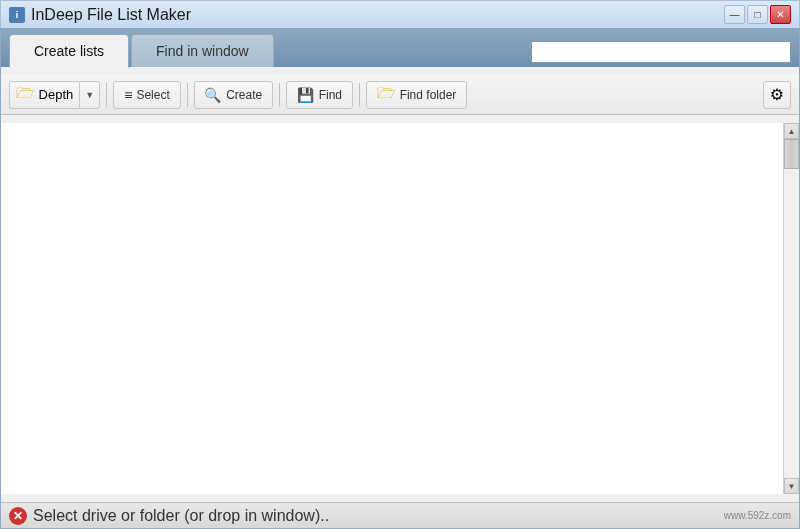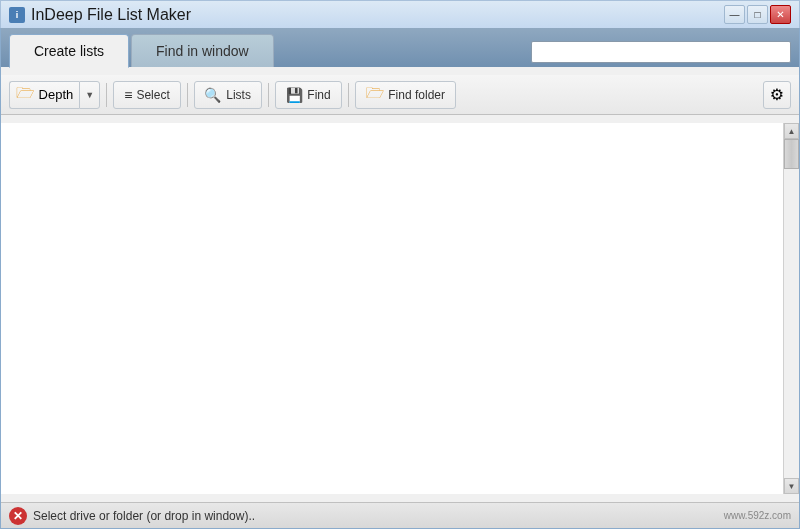--- a/index.html
+++ b/index.html
@@ -302,21 +302,21 @@
       display: flex;
       align-items: center;
       justify-content: center;
       color: white;
       font-size: 12px;
       font-weight: bold;
       flex-shrink: 0;
     }
 
     .status-text {
-      font-size: 12px;
+      font-size: 16px;
       color: #333;
       text-align: center;
     }
 
     .watermark {
       margin-left: auto;
       font-size: 10px;
       color: #888;
     }
 
@@ -373,21 +373,21 @@
 
     <div class="toolbar-btn">
       <span class="toolbar-btn-icon">≡</span>
       <span>Select</span>
     </div>
 
     <div class="toolbar-separator"></div>
 
     <div class="toolbar-btn">
       <span class="toolbar-btn-icon">🔍</span>
-      <span>Lists</span>
+      <span>Create</span>
     </div>
 
     <div class="toolbar-separator"></div>
 
     <div class="toolbar-btn">
       <span class="toolbar-btn-icon">💾</span>
       <span>Find</span>
     </div>
 
     <div class="toolbar-separator"></div>

